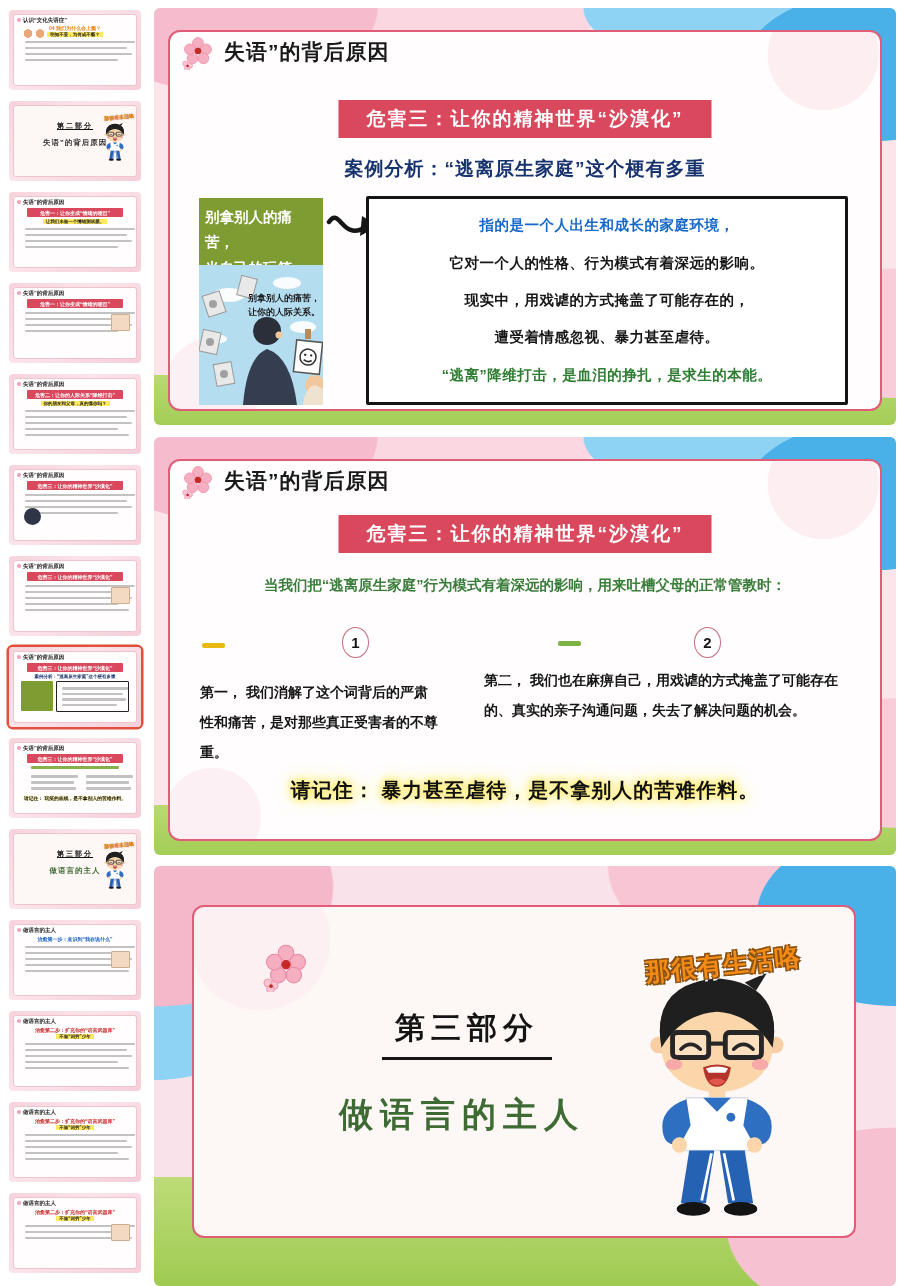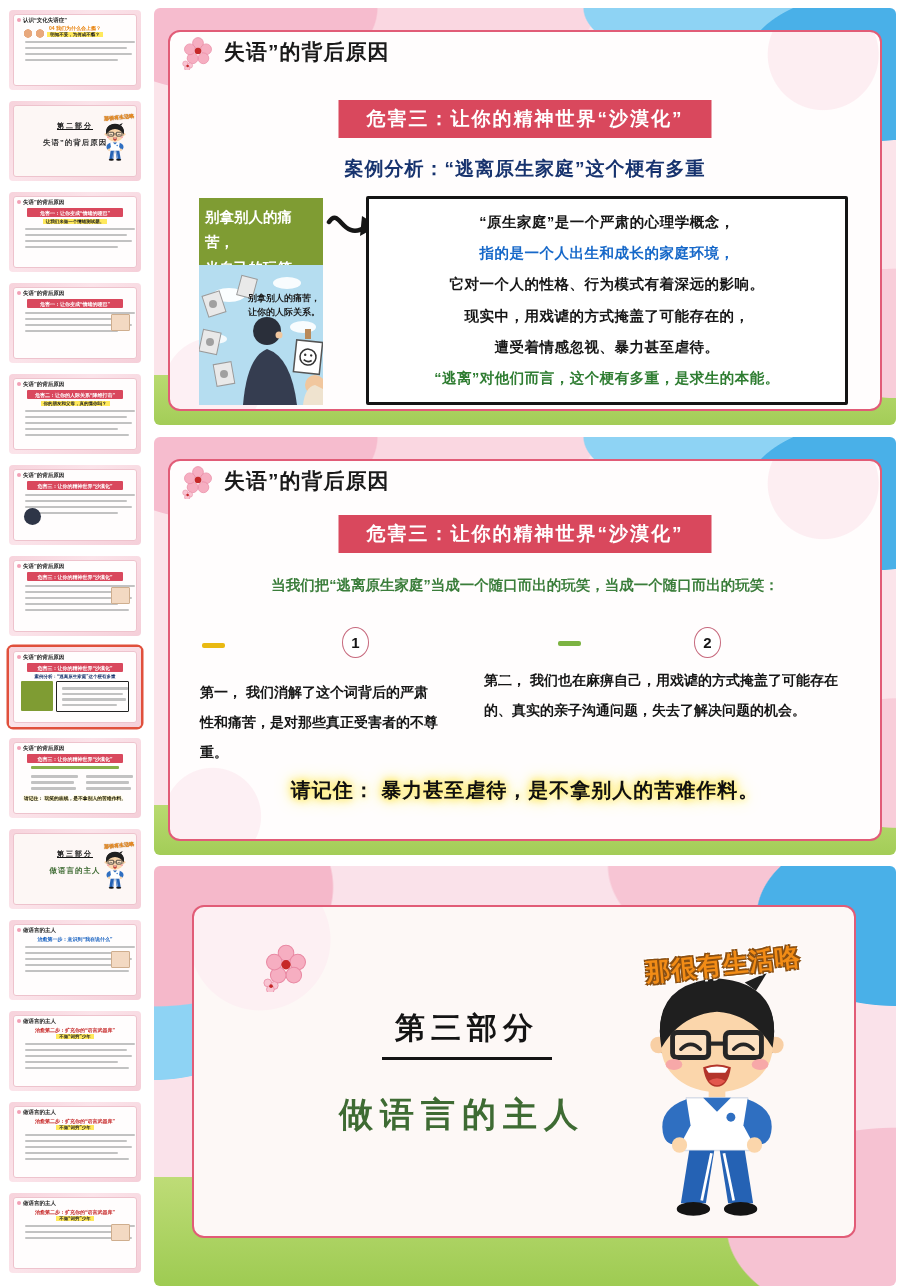--- a/index.html
+++ b/index.html
@@ -419,39 +419,38 @@
         <div class="cap">
           <div>别拿别人的痛苦，</div>
           <div>让你的人际关系。</div>
         </div>
       </div>
       <svg class="arrow" viewBox="0 0 52 44">
         <path d="M3,16 C14,0 16,36 40,21" fill="none" stroke="#161616" stroke-width="4.5" stroke-linecap="round"></path>
         <polygon points="36,10 52,20 34,30" fill="#161616"></polygon>
       </svg>
       <div class="infobox">
-        <div class="ln c-black">“原生家庭”是一个严肃的心理学概念，</div>
         <div class="ln c-blue">指的是一个人出生和成长的家庭环境，</div>
         <div class="ln c-black">它对一个人的性格、行为模式有着深远的影响。</div>
         <div class="ln c-black">现实中，用戏谑的方式掩盖了可能存在的，</div>
         <div class="ln c-black">遭受着情感忽视、暴力甚至虐待。</div>
-        <div class="ln c-green">“逃离”对他们而言，这个梗有多重，是求生的本能。</div>
+        <div class="ln c-green">“逃离”降维打击，是血泪的挣扎，是求生的本能。</div>
       </div>
     </div>
 
     <div class="slide s2">
       <div class="panel"></div>
       <div class="hdr">
         <svg class="flower" viewBox="0 0 40 40">
             <use href="#flowerSym"></use>
           </svg>
         <span class="s-title">失语”的背后原因</span>
       </div>
       <div class="banner">危害三：让你的精神世界“沙漠化”</div>
-      <div class="intro">当我们把“逃离原生家庭”当成一个随口而出的玩笑，当成一个随口而出的玩笑：</div>
+      <div class="intro">当我们把“逃离原生家庭”行为模式有着深远的影响，用来吐槽父母的正常管教时：</div>
       <div class="dash dash1"></div>
       <div class="numcirc nc1">1</div>
       <div class="dash dash2"></div>
       <div class="numcirc nc2">2</div>
       <div class="para para1">第一， 我们消解了这个词背后的严肃性和痛苦，是对那些真正受害者的不尊重。</div>
       <div class="para para2">第二， 我们也在麻痹自己，用戏谑的方式掩盖了可能存在的、真实的亲子沟通问题，失去了解决问题的机会。</div>
       <div class="conclusion"><span>请记住：</span><span> 暴力甚至虐待，是不拿别人的苦难作料。</span></div>
     </div>
 
     <div class="slide s3">

